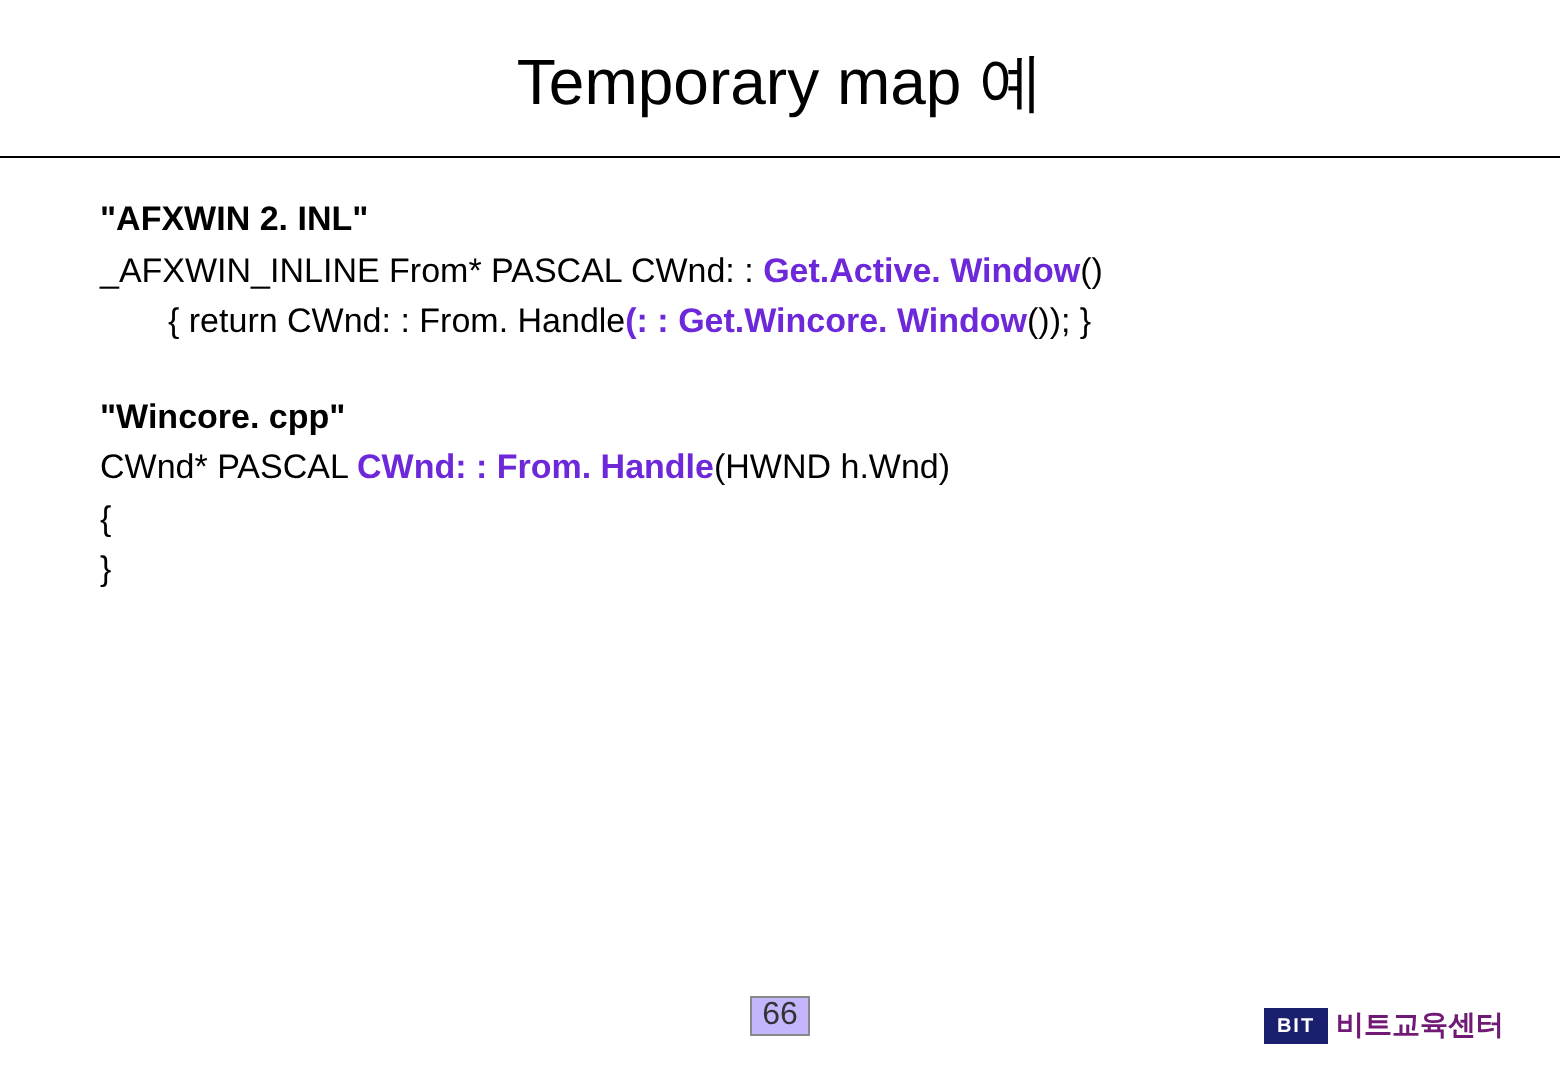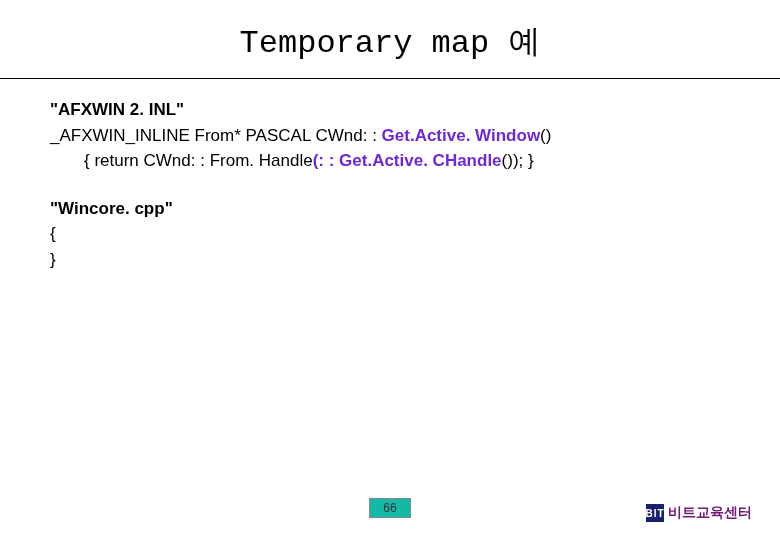--- a/index.html
+++ b/index.html
@@ -9,61 +9,61 @@
     background: #ffffff;
     font-family: "Times New Roman", serif;
     position: relative;
     color: #000;
   }
   .title {
     text-align: center;
     font-size: 32px;
     padding-top: 20px;
     padding-bottom: 14px;
-    font-family: Liberation Mono, monospace;
+    font-family: Liberation Sans, sans-serif;
   }
   .divider {
     border-top: 1px solid #000;
     margin: 0;
   }
   .content {
     padding: 18px 50px 0 50px;
     font-size: 17px;
     line-height: 1.5;
     font-family: Arial, "Malgun Gothic", sans-serif;
   }
   .bold { font-weight: bold; }
   .boldblue { font-weight: bold; color: #6d28d9; }
   .indent { padding-left: 34px; }
   .block2 { margin-top: 22px; }
   .page-number {
     position: absolute;
     bottom: 22px;
     left: 50%;
     transform: translateX(-50%);
-    width: 42px;
+    width: 30px;
     height: 20px;
-    background: #14b8a6;
+    background: #c4b5fd;
     border: 1px solid #888;
     text-align: center;
-    font-size: 12px;
+    font-size: 16px;
     line-height: 18px;
     font-family: Arial, sans-serif;
     color: #333;
   }
   .footer-logo {
     position: absolute;
     bottom: 18px;
     right: 28px;
     display: flex;
     align-items: center;
     gap: 4px;
   }
   .logo-box {
-    width: 18px;
+    width: 32px;
     height: 18px;
     background: #1a1f6e;
     color: #fff;
     font-size: 10px;
     font-weight: bold;
     display: flex;
     align-items: center;
     justify-content: center;
     font-family: Arial, sans-serif;
     letter-spacing: 1px;
@@ -80,25 +80,28 @@
 
 <div class="title">Temporary map 예</div>
 <div class="divider"></div>
 
 <div class="content">
   <div class="bold">"AFXWIN 2. INL"</div>
   <div>
     <span>_AFXWIN_INLINE From* PASCAL CWnd: : </span><span class="boldblue">Get.Active. Window</span><span>()</span>
   </div>
   <div class="indent">
-    <span>{ return CWnd: : From. Handle</span><span class="boldblue">(: : Get.Active. CHandle</span><span>()); }</span>
+    <span>{ return CWnd: : From. Handle</span><span class="boldblue">(: : Get.Wincore. Window</span><span>()); }</span>
   </div>
 
   <div class="block2">
     <div class="bold">"Wincore. cpp"</div>
+    <div>
+      <span>CWnd* PASCAL </span><span class="boldblue">CWnd: : From. Handle</span><span>(HWND h.Wnd)</span>
+    </div>
     <div>{</div>
     <div>}</div>
   </div>
 </div>
 
 <div class="page-number">66</div>
 
 <div class="footer-logo">
   <div class="logo-box">BIT</div>
   <div class="logo-text">비트교육센터</div>

